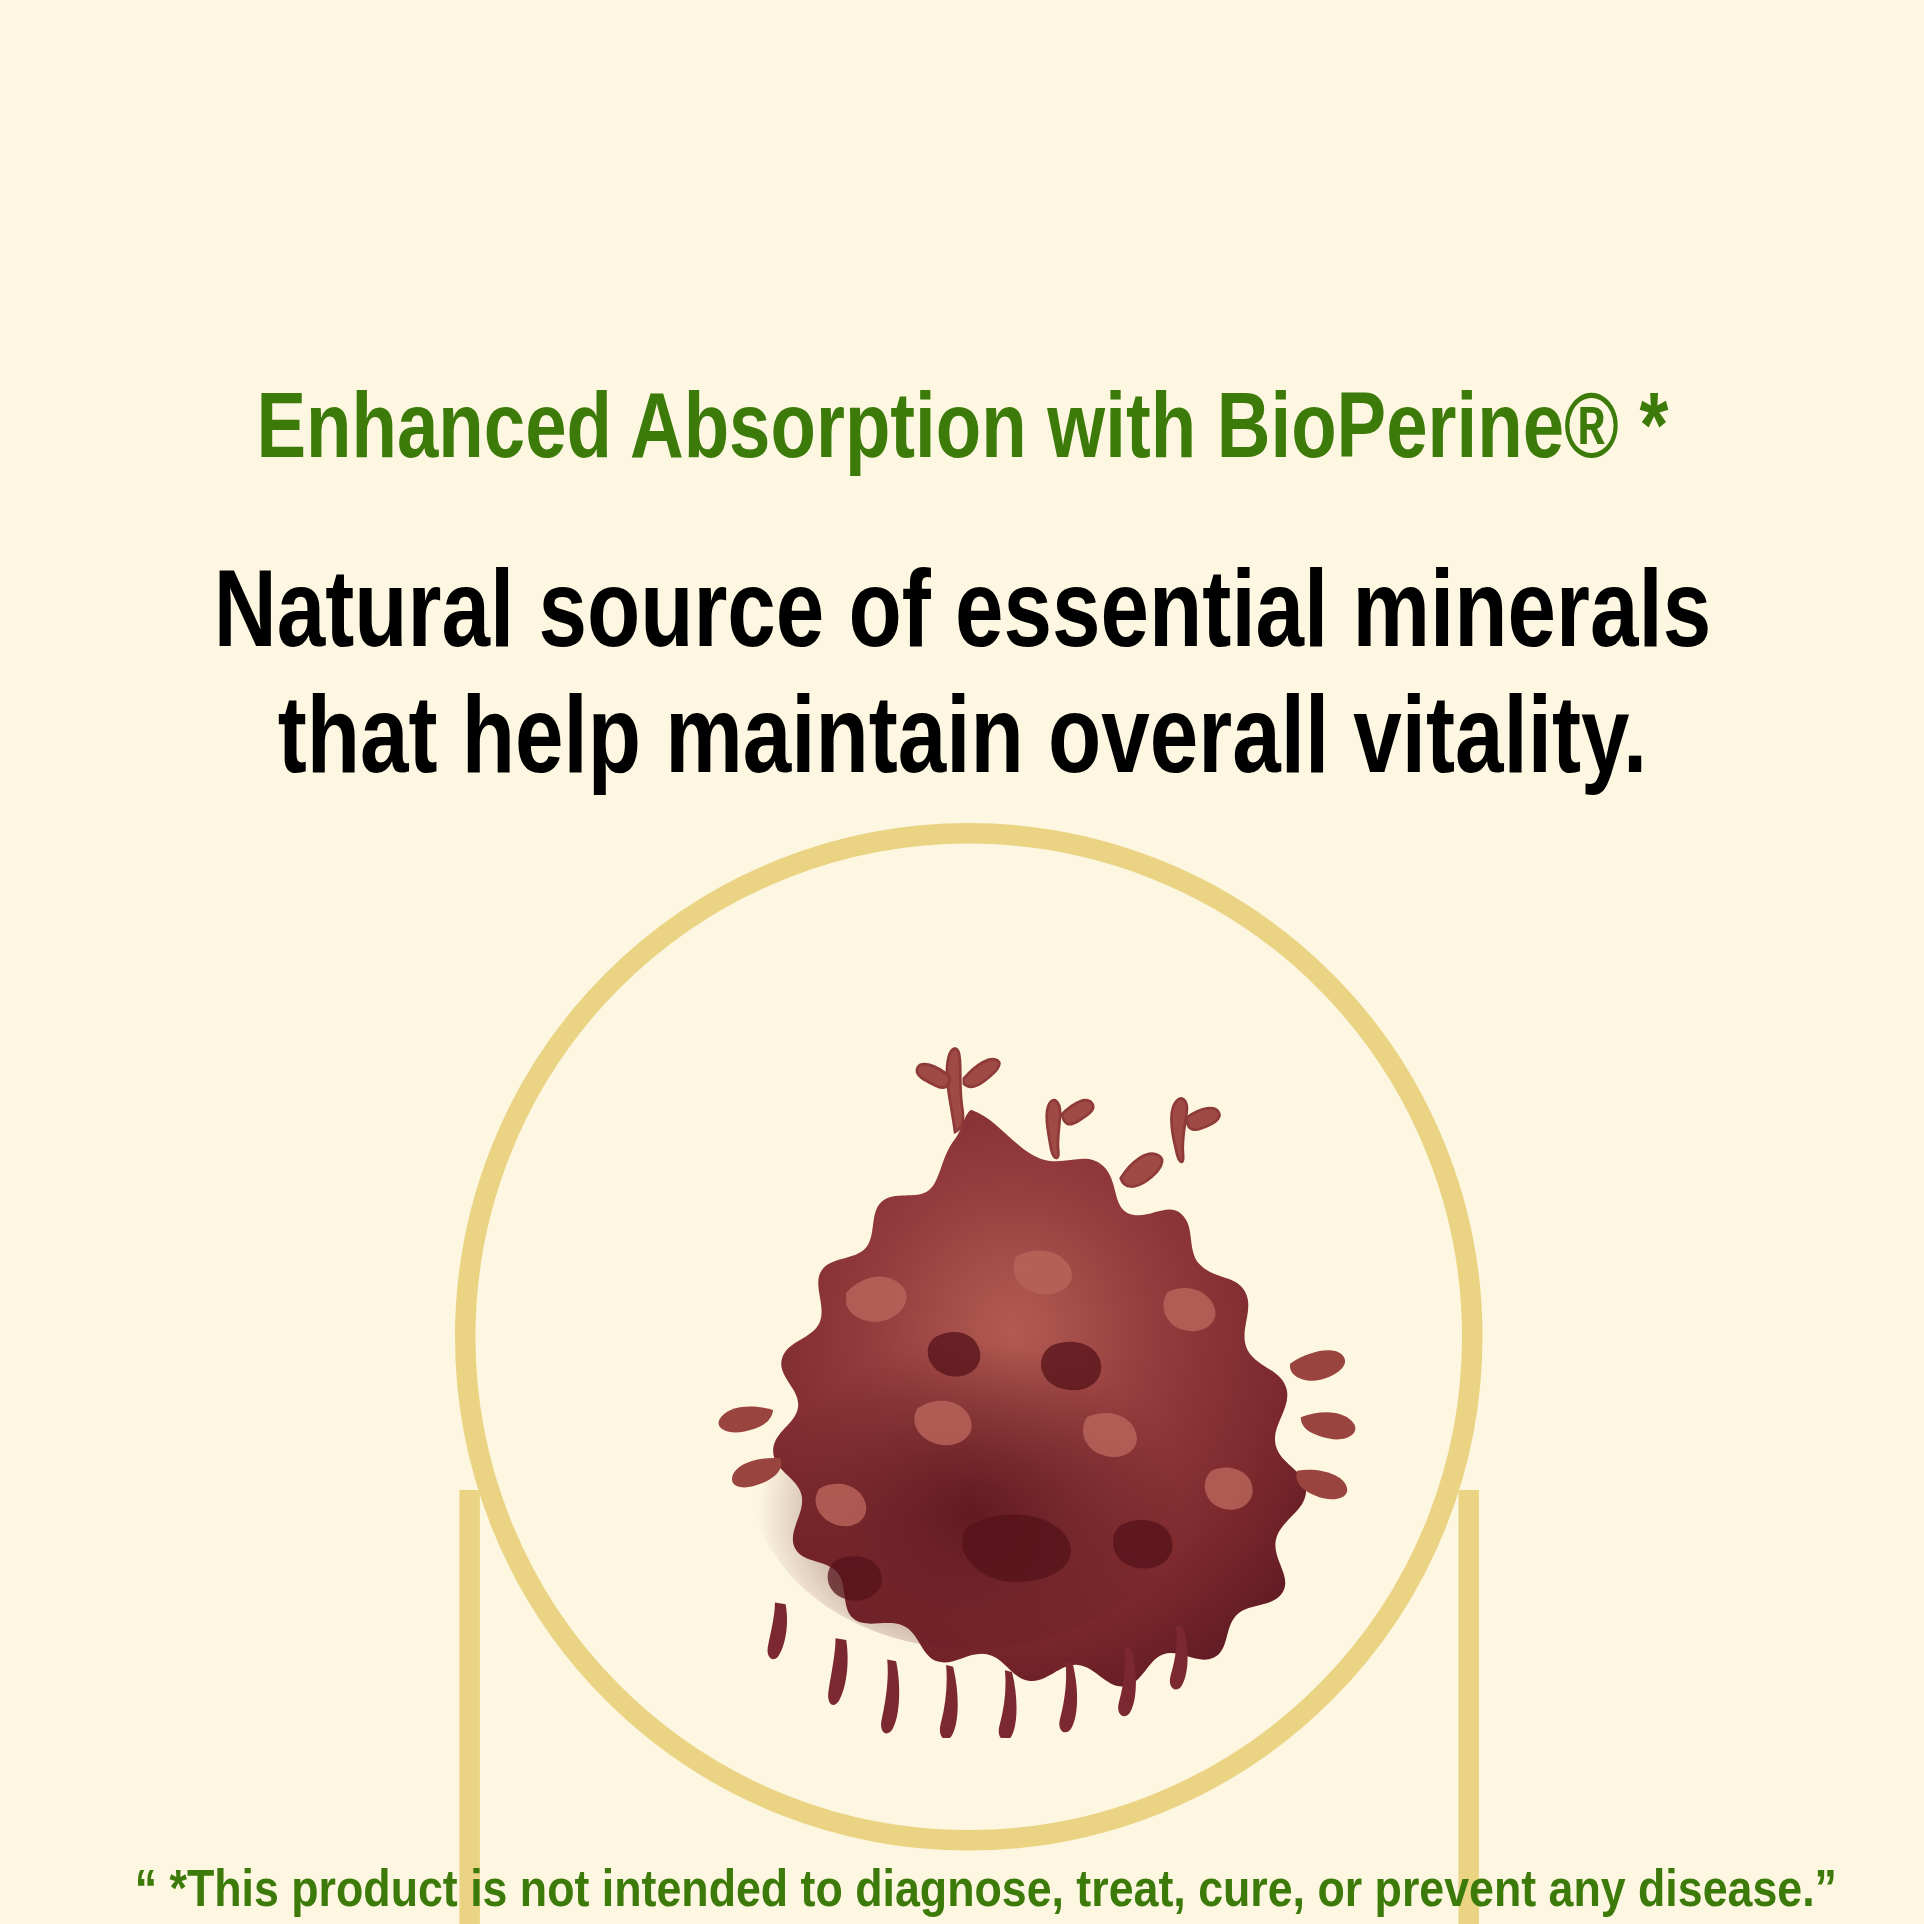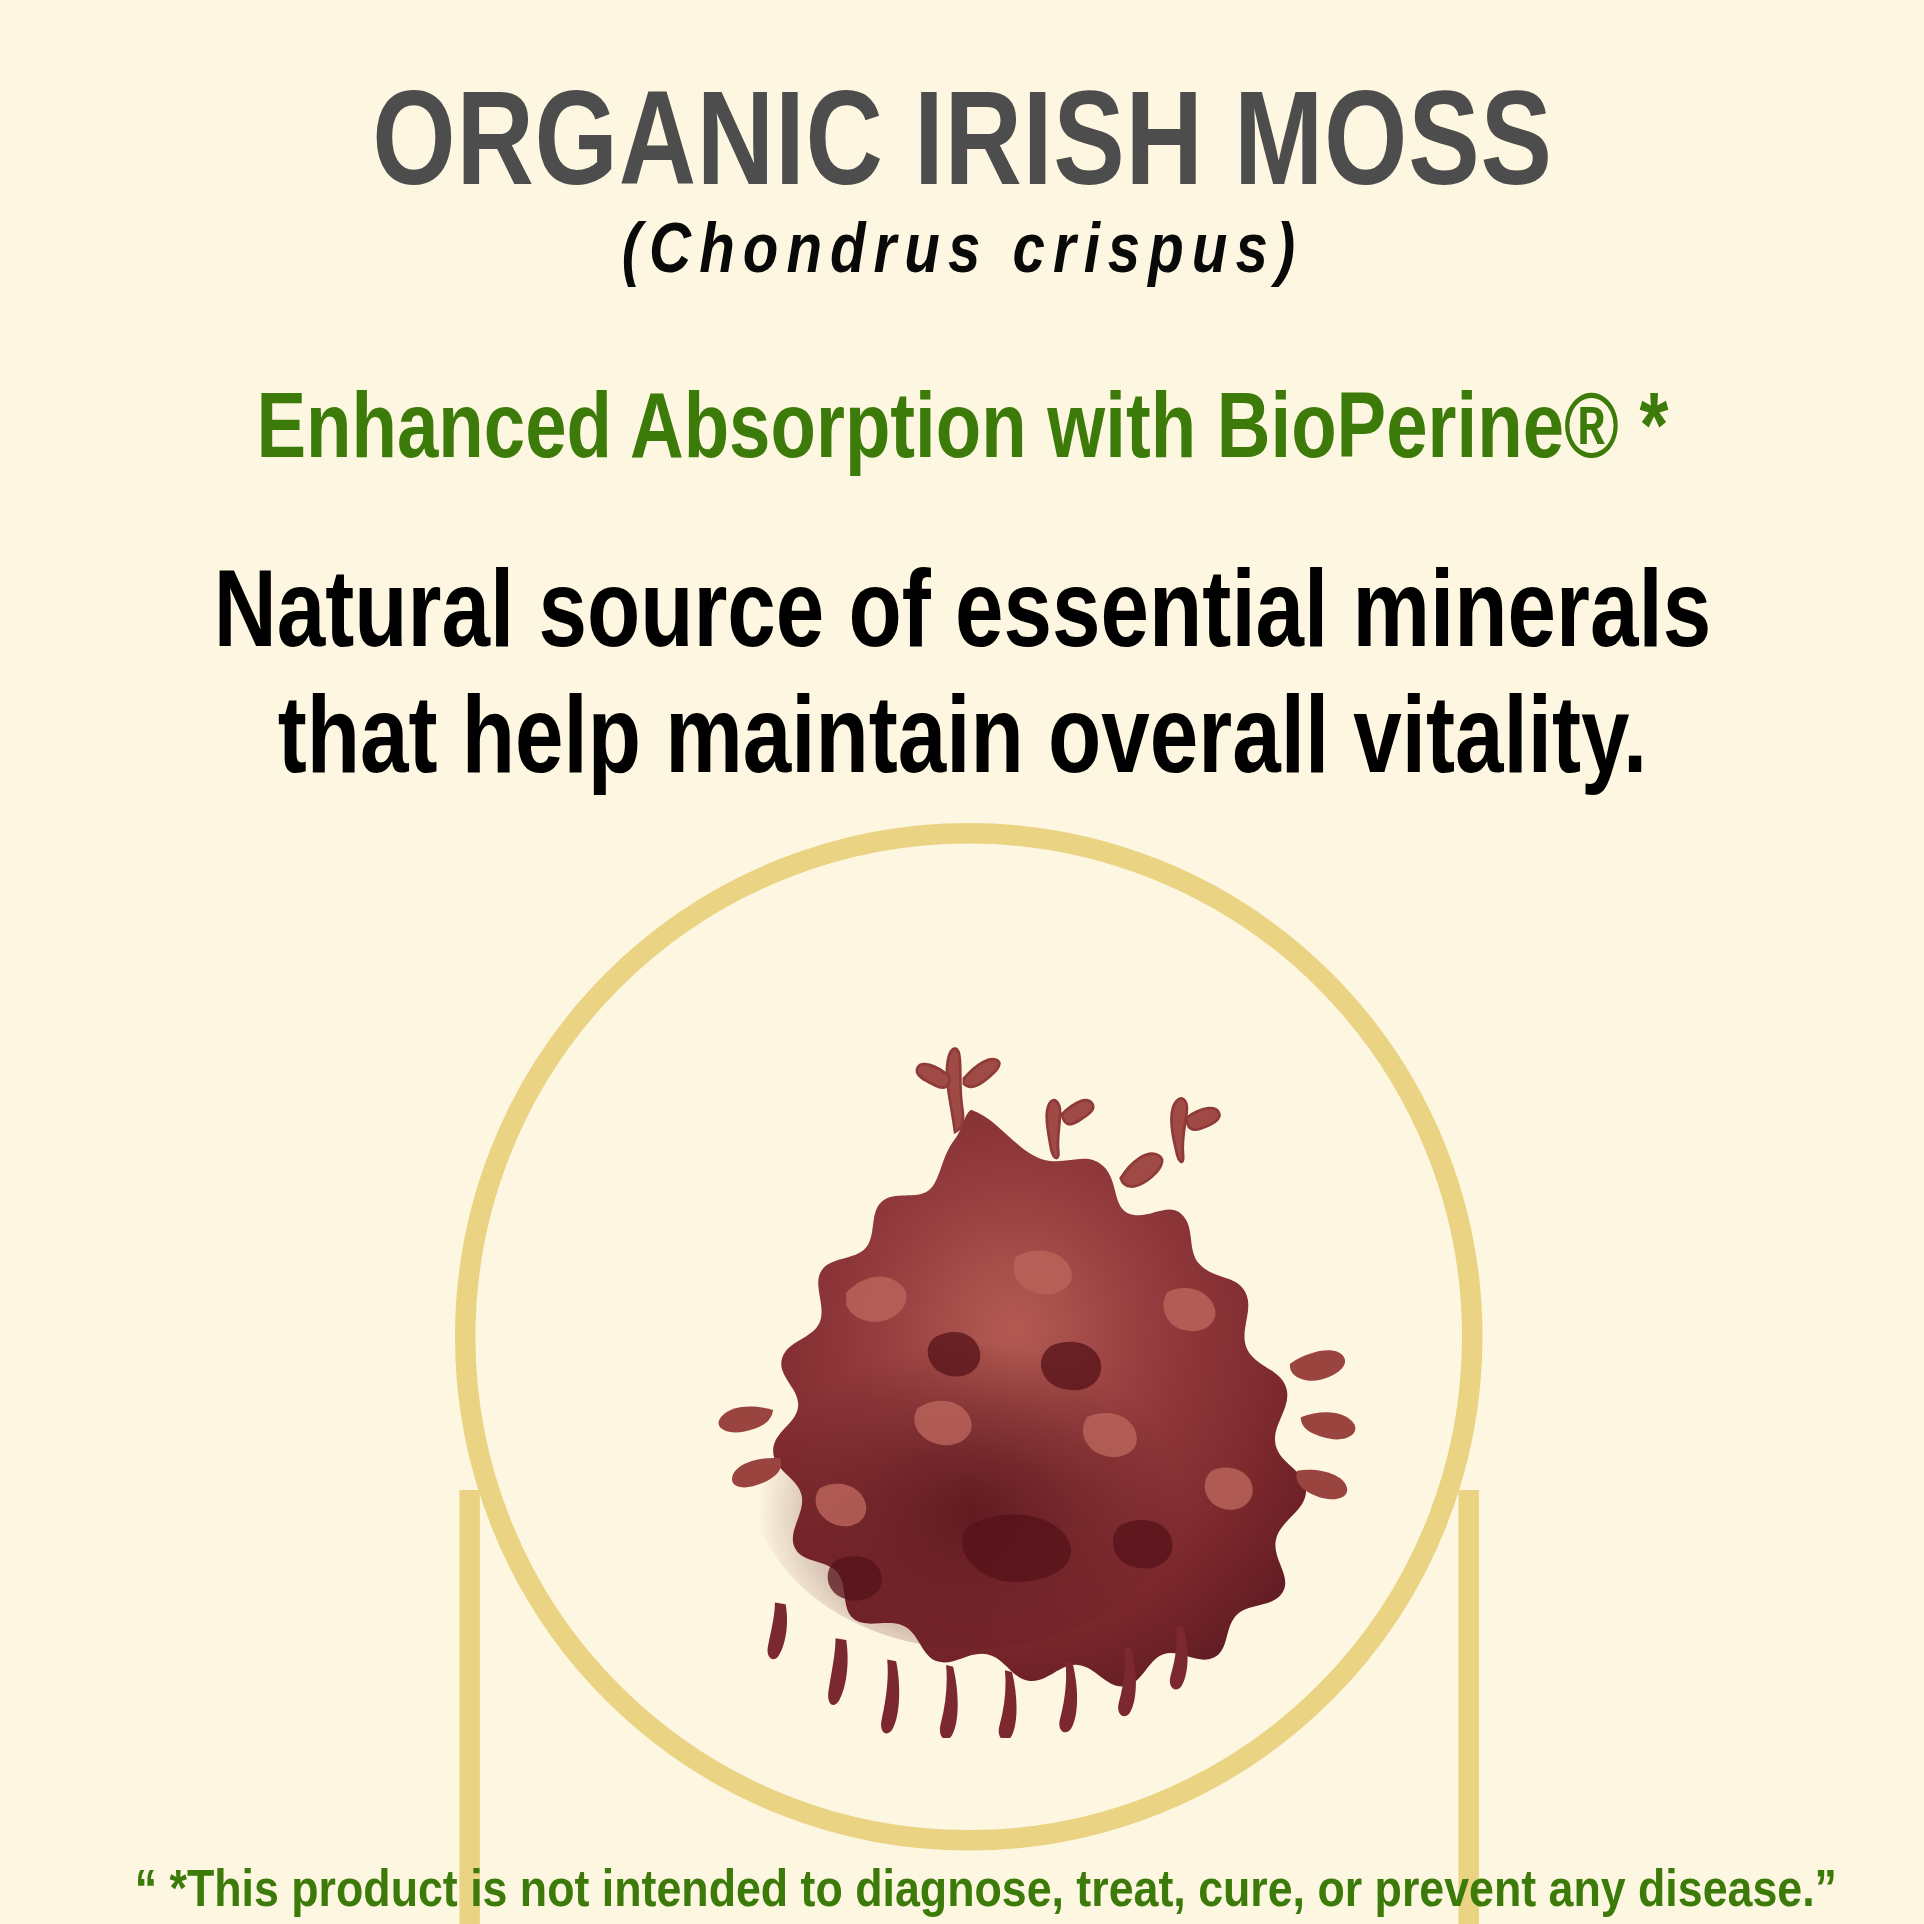--- a/index.html
+++ b/index.html
@@ -230,24 +230,20 @@
       <g fill="#9a4440">
         <path d="M248,432 C222,424 196,428 188,442 C182,453 198,460 216,456 C234,452 246,446 248,432 Z"></path>
         <path d="M256,486 C228,484 204,494 202,508 C200,520 218,522 236,514 C252,507 260,498 256,486 Z"></path>
         <path d="M840,440 C866,430 892,434 900,448 C906,459 890,468 872,464 C854,460 840,454 840,440 Z"></path>
         <path d="M836,500 C864,496 890,506 892,520 C894,532 874,536 856,528 C840,521 832,512 836,500 Z"></path>
         <path d="M828,380 C852,364 880,360 888,372 C895,382 880,394 862,398 C844,402 826,394 828,380 Z"></path>
       </g>
     </svg>
   </div>
 
-  <div class="title-block">
-    <div class="main-title">ORGANIC IRISH MOSS</div>
-    <div class="latin-name">(Chondrus crispus)</div>
-  </div>
 
   <div class="bioperine-line">Enhanced Absorption with BioPerine® *</div>
 
   <div class="claim-block">
     <span class="claim-line">Natural source of essential minerals</span>
     <span class="claim-line">that help maintain overall vitality.</span>
   </div>
 
   <div class="disclaimer">“ *This product is not intended to diagnose, treat, cure, or prevent any disease.”</div>
 

